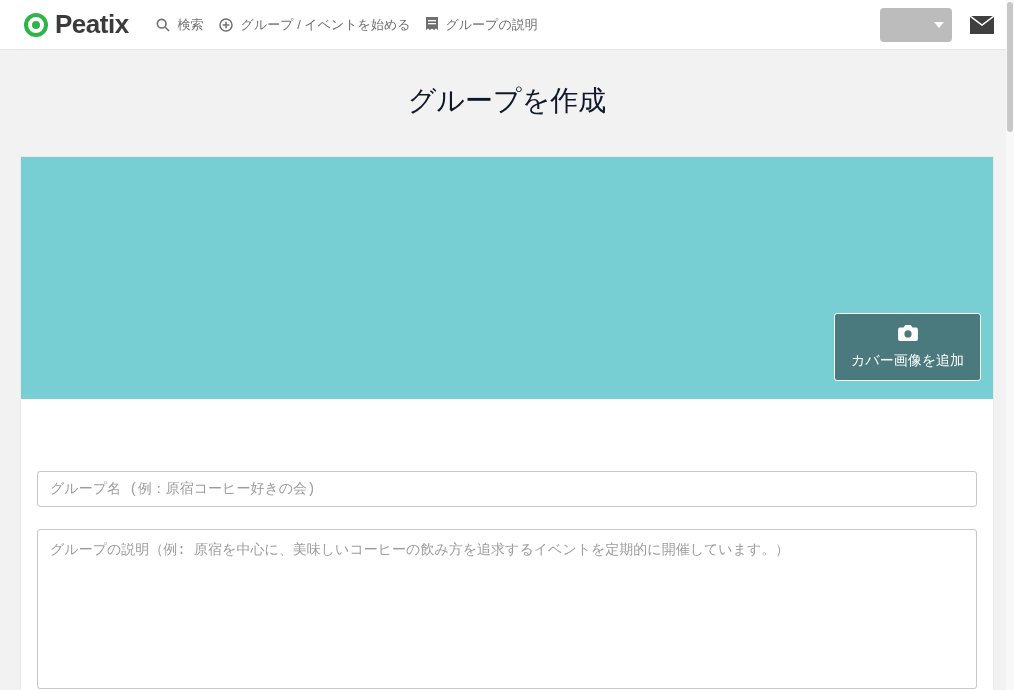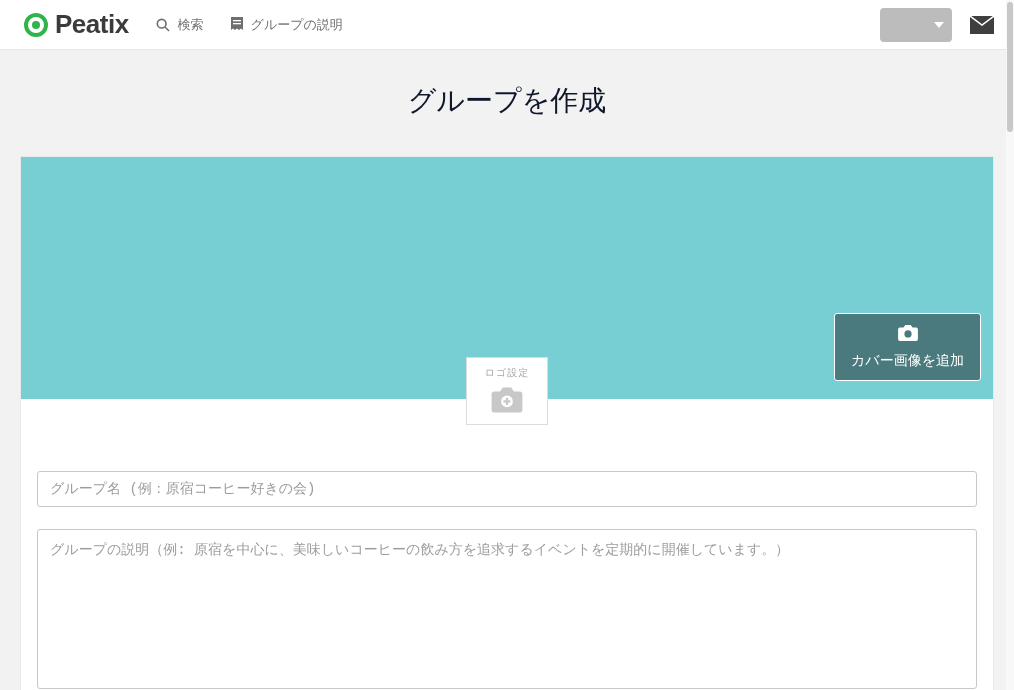--- a/index.html
+++ b/index.html
@@ -61,21 +61,21 @@
     font-size: 26px;
     font-weight: 800;
     color: #3b3b3b;
     letter-spacing: -0.5px;
   }
 
   .nav {
     display: flex;
     align-items: center;
     margin-left: 26px;
-    gap: 26px;
+    gap: 14px;
   }
   .nav-item {
     display: flex;
     align-items: center;
     gap: 7px;
     color: #6f6f6f;
     font-size: 13px;
     cursor: pointer;
   }
   .nav-item svg, .nav-item .glyph { flex:0 0 auto; }
@@ -189,20 +189,28 @@
 
   <div class="nav">
     <div class="nav-item">
       <svg width="16" height="16" viewBox="0 0 24 24" fill="none" stroke="#6f6f6f" stroke-width="2.5">
         <circle cx="10" cy="10" r="6.5"></circle>
         <line x1="15" y1="15" x2="21" y2="21"></line>
       </svg>
       <span>検索</span>
     </div>
     <div class="nav-item">
+      <svg width="16" height="16" viewBox="0 0 24 24" fill="none" stroke="#6f6f6f" stroke-width="2.2">
+        <circle cx="12" cy="12" r="9"></circle>
+        <line x1="12" y1="7" x2="12" y2="17"></line>
+        <line x1="7" y1="12" x2="17" y2="12"></line>
+      </svg>
+      <span>グループ / イベントを始める</span>
+    </div>
+    <div class="nav-item">
       <svg width="14" height="16" viewBox="0 0 14 16">
         <path fill="#6f6f6f" d="M1 0h12v13l-2-1.6L9 13l-2-1.6L5 13 3 11.4 1 13z"></path>
         <rect x="3" y="3" width="8" height="1.3" fill="#ffffff"></rect>
         <rect x="3" y="6" width="8" height="1.3" fill="#ffffff"></rect>
       </svg>
       <span>グループの説明</span>
     </div>
   </div>
 
   <div class="header-right">
@@ -227,29 +235,20 @@
     <div class="cover">
       <button class="cover-btn">
         <svg width="22" height="18" viewBox="0 0 24 20" fill="#ffffff">
           <path d="M3 4h4l2-3h6l2 3h4a2 2 0 0 1 2 2v11a2 2 0 0 1-2 2H3a2 2 0 0 1-2-2V6a2 2 0 0 1 2-2z"></path>
           <circle cx="12" cy="11" r="4" fill="#4a7a7d"></circle>
         </svg>
         <span>カバー画像を追加</span>
       </button>
     </div>
 
-    <div class="logo-setter">
-      <span class="logo-setter-label">ロゴ設定</span>
-      <svg width="34" height="28" viewBox="0 0 24 20" fill="#c8c8c8">
-        <path d="M3 4h4l2-3h6l2 3h4a2 2 0 0 1 2 2v11a2 2 0 0 1-2 2H3a2 2 0 0 1-2-2V6a2 2 0 0 1 2-2z"></path>
-        <circle cx="12" cy="11" r="4.2" fill="#ffffff"></circle>
-        <line x1="12" y1="8.5" x2="12" y2="13.5" stroke="#c8c8c8" stroke-width="1.6"></line>
-        <line x1="9.5" y1="11" x2="14.5" y2="11" stroke="#c8c8c8" stroke-width="1.6"></line>
-      </svg>
-    </div>
 
     <div class="form-area">
       <div class="input-row">
         <input type="text" class="text-field" placeholder="グループ名 (例：原宿コーヒー好きの会)" style="">
       </div>
       <div class="input-row">
         <textarea class="text-field" placeholder="グループの説明（例: 原宿を中心に、美味しいコーヒーの飲み方を追求するイベントを定期的に開催しています。）" style=""></textarea>
       </div>
     </div>
   </div>

